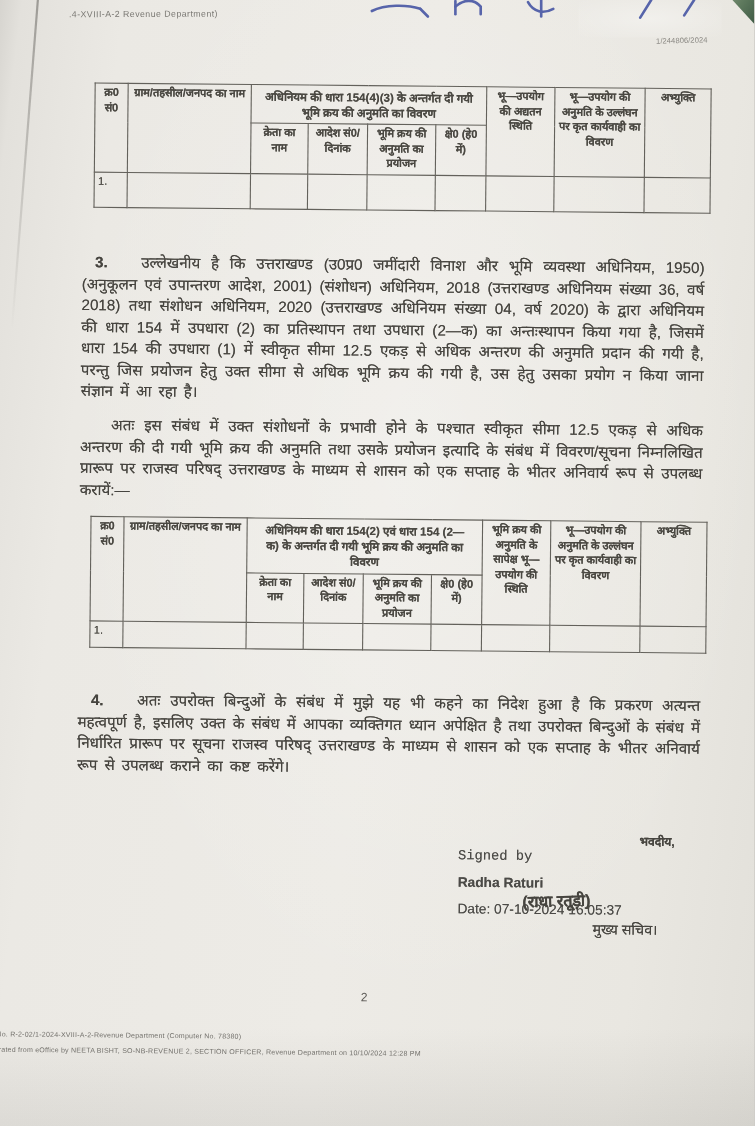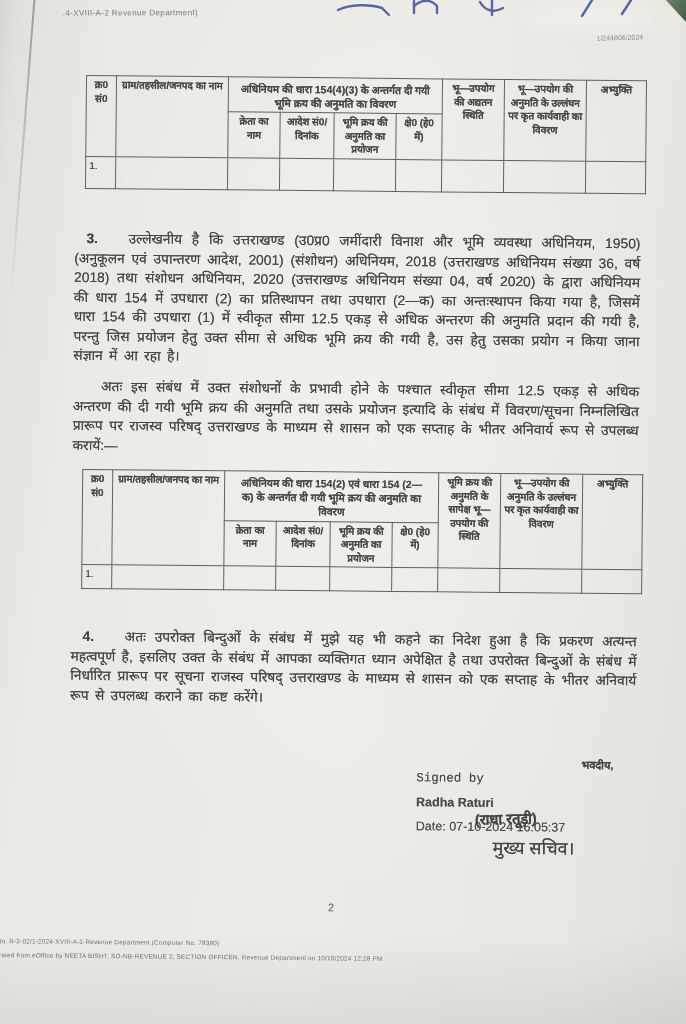--- a/index.html
+++ b/index.html
@@ -52,21 +52,21 @@
   #para4  { top:627px; }
 
   .salutation { position:absolute; left:540px; top:752px; font-size:11px; font-weight:700;margin-left:48px; }
   .sig-line { position:absolute; left:423px; font-size:12.5px; color:#4b4a47;
     text-shadow:0 0 0.4px rgba(70,68,62,0.6); }
   #sig-signedby { top:768px;font-family:Liberation Mono, monospace; }
   #sig-name     { top:792px;font-weight:bold; }
   #sig-date     { top:816px; }
   .sig-hindi-name { position:absolute; left:482px; top:804px; font-size:14.5px; font-weight:700;
     transform:rotate(-2deg); }
-  .sig-designation { position:absolute; left:500px; top:831px; font-size:18px; }
+  .sig-designation { position:absolute; left:546px; top:831px; font-size:13px; }
 
   .page-number { position:absolute; left:336px; top:899px; font-size:11px; color:#5c5a56; }
   .footer-line { position:absolute; left:-4px; font-size:6.4px; color:#73716c; letter-spacing:0.2px;
     white-space:nowrap; }
   #footer1 { top:938px; }
   #footer2 { top:952px; }
 </style>
 </head>
 <body>
 

